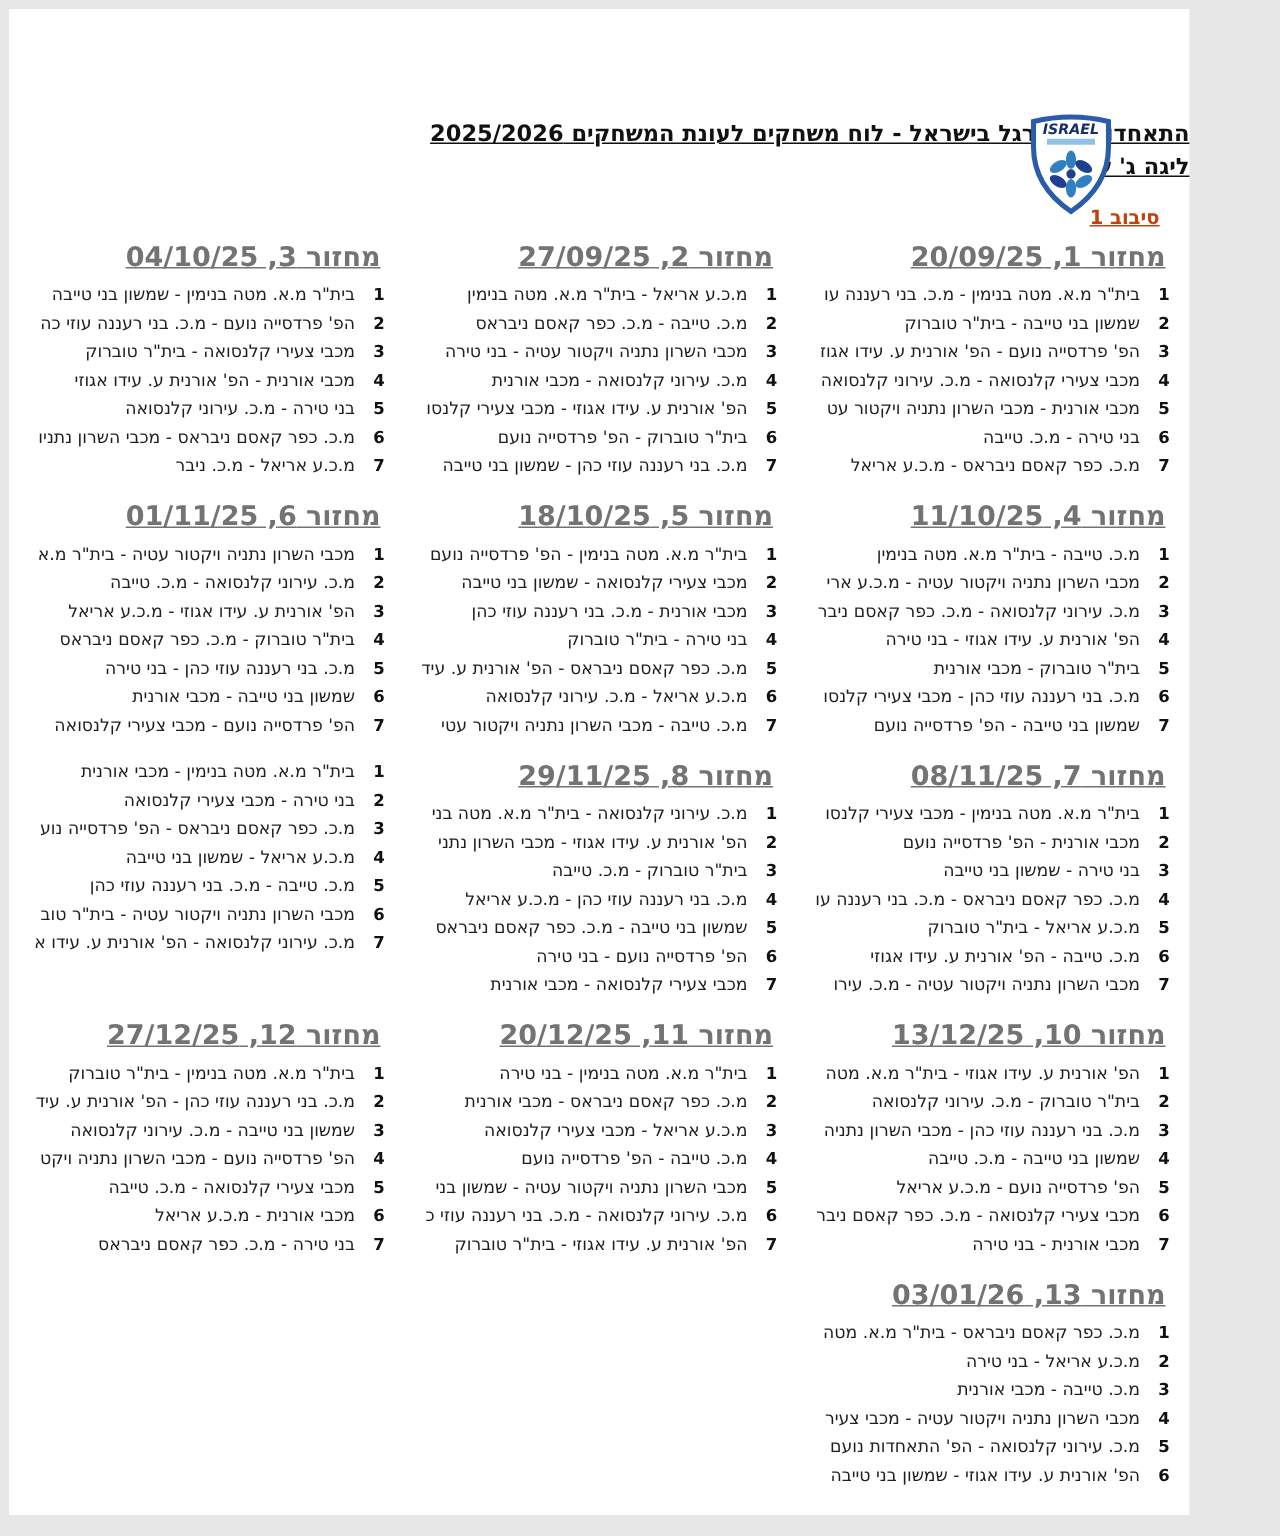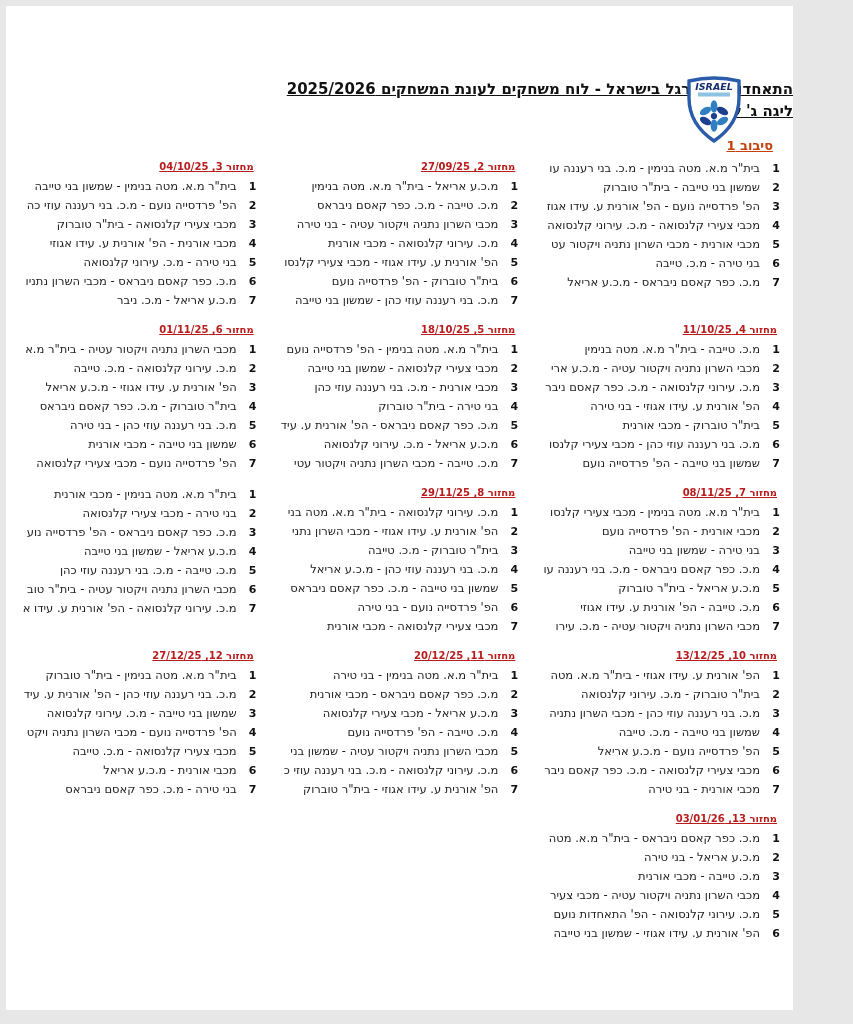--- a/index.html
+++ b/index.html
@@ -30,21 +30,21 @@
   }
   .rounds-grid{
     direction:rtl;
     display:grid;
     grid-template-columns:repeat(3,1fr);
     column-gap:14px;
     padding:8px 10px 0 6px;
   }
   .round{margin-bottom:12px;}
   .round-title{
-    font-size:10px;font-weight:bold;color:#b91c1c;
+    font-size:18px;font-weight:bold;color:#737373;
     text-decoration:underline;
     margin:0 6px 7px 0;white-space:nowrap;
   }
   .match-row{display:flex;align-items:baseline;height:19px;direction:rtl;}
   .match-num{
     flex:0 0 14px;font-weight:bold;font-size:11px;color:#111;
     text-align:center;
   }
   .match-text{
     margin-right:9px;
@@ -81,20 +81,21 @@
     <div class="titles">
       <div class="title-line">התאחדות לכדורגל בישראל -  לוח משחקים לעונת המשחקים 2025/2026</div>
       <div class="title-line">ליגה ג' שומרון</div>
     </div>
   </div>
 
   <div class="section-heading" id="section-heading" style="color: #c2410c;">סיבוב 1</div>
 
   <div class="rounds-grid" id="rounds">
     <section class="round">
+      <h3 class="round-title">מחזור 1, 20/09/25</h3>
       <div class="matches">
     <div class="match-row">
       <span class="match-num">1</span>
       <span class="match-text">בית"ר מ.א. מטה בנימין - מ.כ. בני רעננה עו</span>
     </div>
 
     <div class="match-row">
       <span class="match-num">2</span>
       <span class="match-text">שמשון בני טייבה - בית"ר טוברוק</span>
     </div>

